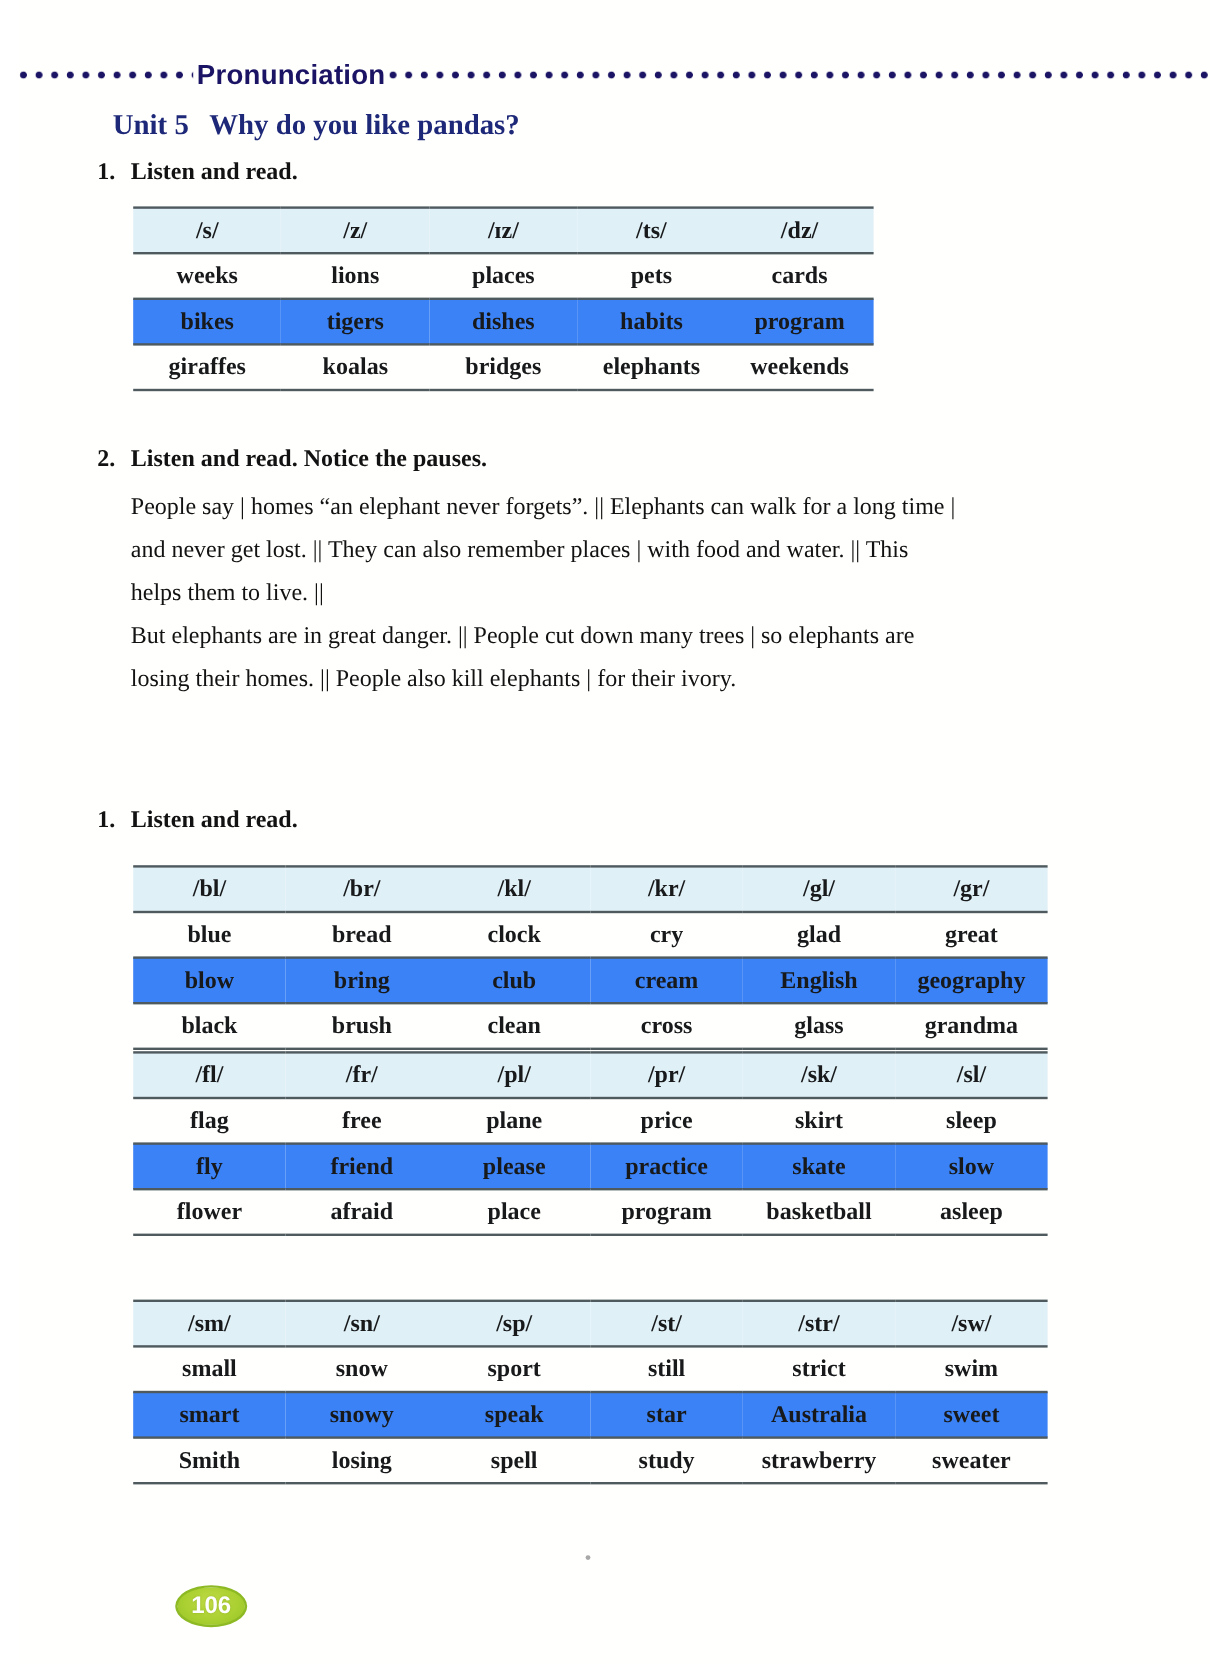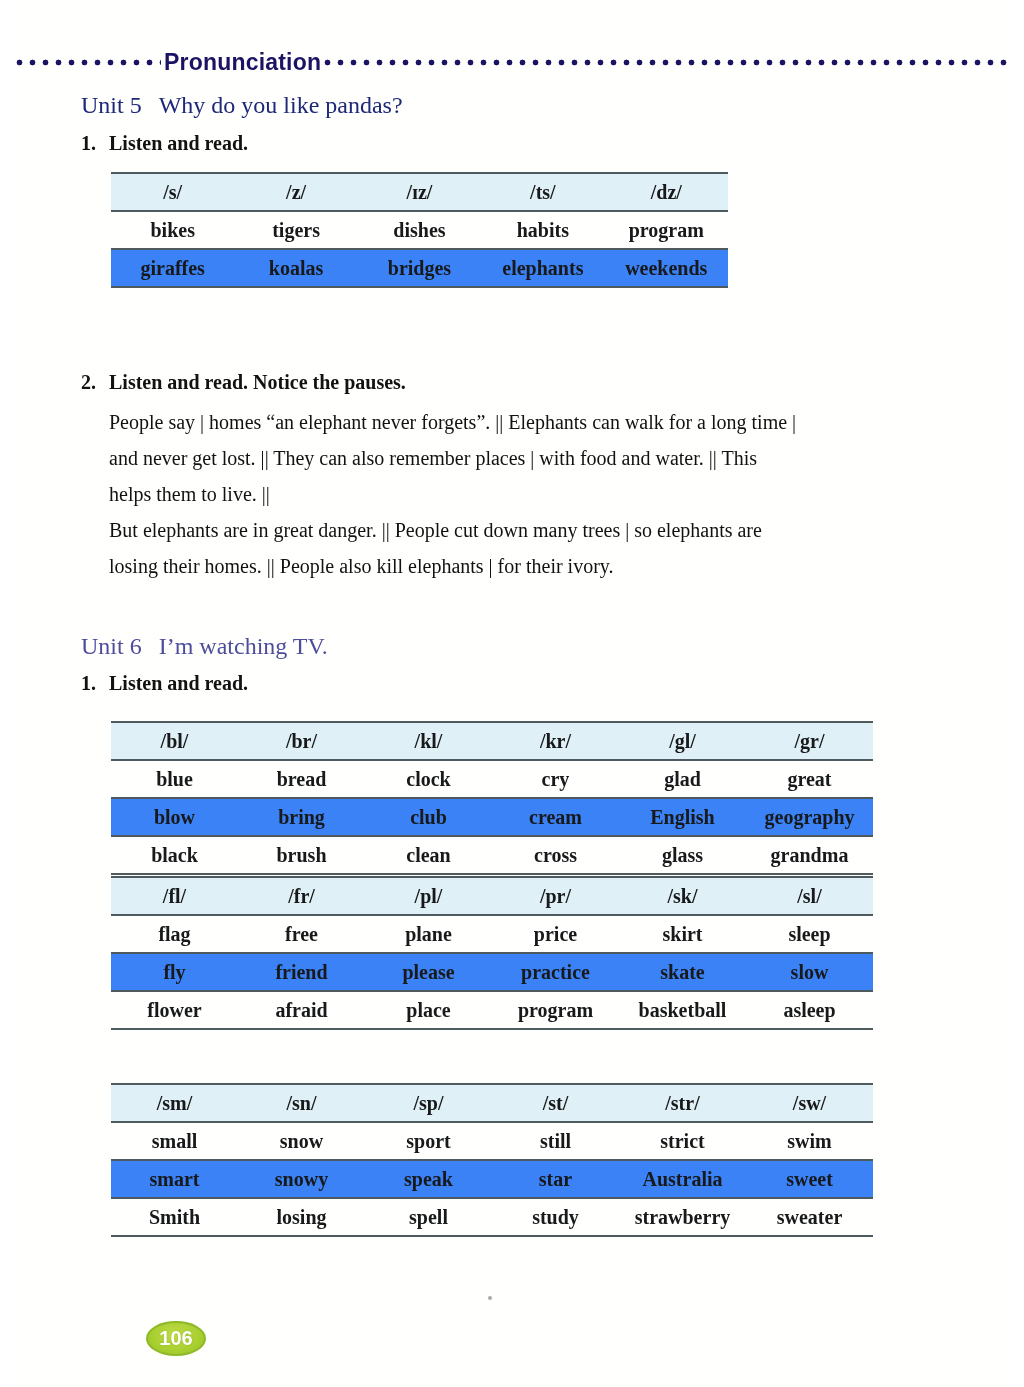--- a/index.html
+++ b/index.html
@@ -15,21 +15,21 @@
     display:flex; align-items:center; }
   .dots { height:7px; align-self:center;
     background-image:radial-gradient(circle at 3.5px 3.5px, #1b1464 2.6px, rgba(27,20,100,0) 3.2px);
     background-size:13px 7px; background-repeat:repeat-x; }
   .dots-left { width:145px; }
   .dots-right { flex:1; }
   .pron-title { font-family:"Liberation Sans", sans-serif; font-weight:700;
     font-size:23px; color:#1b1464; padding:0 3px; letter-spacing:0.2px; }
 
   
-  .unit-head { position:absolute; left:65px; font-size:24px; font-weight:400; white-space:nowrap; }
+  .unit-head { position:absolute; left:78px; font-size:24px; font-weight:700; white-space:nowrap; }
   .unit-head .unit-label { margin-right:17px; }
   #unit5-head { top:92px; color:#1e2878; }
   #unit6-head { top:633px; color:#4d4d9c; }
   .task { position:absolute; left:65px; font-size:20px; font-weight:700; color:#121212; white-space:nowrap; }
   .task .num { margin-right:13px; }
   #task1-u5 { top:132px; }
   #task2-u5 { top:371px; }
   #task1-u6 { top:672px; }
 
   
@@ -90,20 +90,27 @@
         <tr>
           <th>/s/</th>
           <th>/z/</th>
           <th>/ɪz/</th>
           <th>/ts/</th>
           <th>/dz/</th>
         </tr>
       </thead>
       <tbody>
         <tr>
+          <td>weeks</td>
+          <td>lions</td>
+          <td>places</td>
+          <td>pets</td>
+          <td>cards</td>
+        </tr>
+        <tr>
           <td>bikes</td>
           <td>tigers</td>
           <td>dishes</td>
           <td>habits</td>
           <td>program</td>
         </tr>
         <tr>
           <td>giraffes</td>
           <td>koalas</td>
           <td>bridges</td>
@@ -118,23 +125,20 @@
   </div>
 
   <div class="passage">
       <div class="passage-line">People say | homes “an elephant never forgets”. || Elephants can walk for a long time |</div>
       <div class="passage-line">and never get lost. || They can also remember places | with food and water. || This</div>
       <div class="passage-line">helps them to live. ||</div>
       <div class="passage-line">But elephants are in great danger. || People cut down many trees | so elephants are</div>
       <div class="passage-line">losing their homes. || People also kill elephants | for their ivory.</div>
     </div>
 
-  <div class="unit-head" id="unit6-head">
-    <span class="unit-label">Unit 6</span><span>I’m watching TV.</span>
-  </div>
 
   <div class="task" id="task1-u6">
     <span class="num">1.</span><span>Listen and read.</span>
   </div>
 
   <table class="ph-table t-u6" id="table-u6-0">
       <thead>
         <tr>
           <th>/bl/</th>
           <th>/br/</th>

